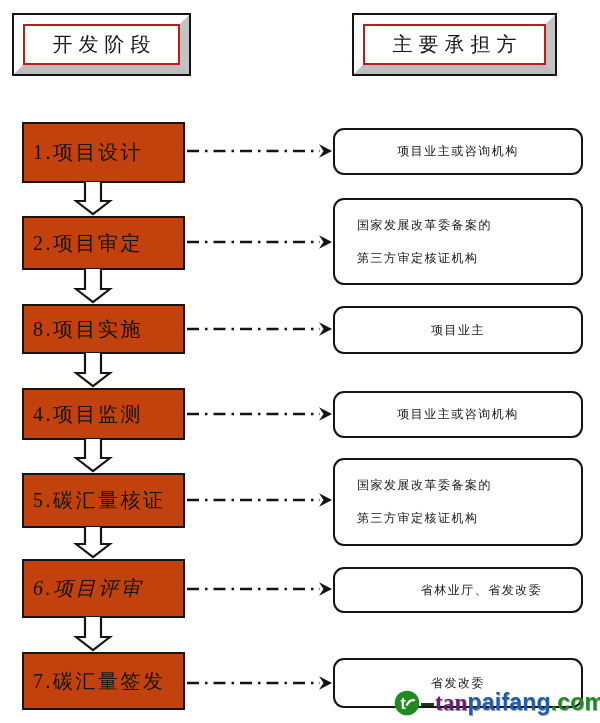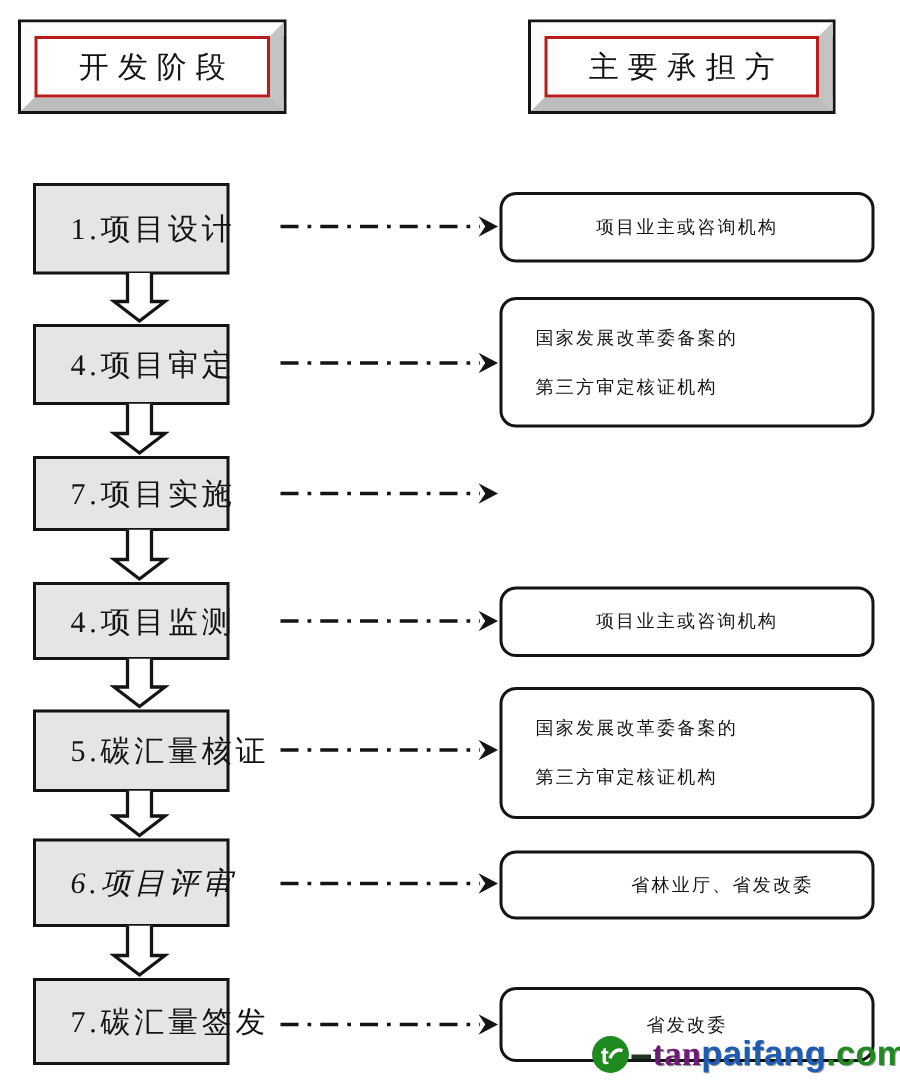--- a/index.html
+++ b/index.html
@@ -6,22 +6,22 @@
   #canvas{position:relative;width:600px;height:723px;background:#fff;overflow:hidden;
           font-family:"Liberation Serif","DejaVu Serif",serif;color:#141414;}
   
   .hdr{position:absolute;border:2px solid #141414;box-sizing:border-box;background:#fff;}
   .hdr-bevel{width:100%;height:100%;box-sizing:border-box;border-style:solid;border-width:9px;
              border-color:#fdfdfd #c3c3c3 #bdbdbd #fbfbfb;}
   .hdr-inner{width:100%;height:100%;box-sizing:border-box;border:2px solid #b91c1c;background:#fff;
              display:flex;align-items:center;justify-content:center;
              font-size:20px;letter-spacing:6px;text-indent:6px;white-space:nowrap;}
   
-  .stage-box{position:absolute;left:22px;width:131px;box-sizing:border-box;border:2px solid #141414;
-             background:#e5e5e5;display:flex;align-items:center;padding-left:23px;
+  .stage-box{position:absolute;left:22px;width:163px;box-sizing:border-box;border:2px solid #141414;
+             background:#c2410c;display:flex;align-items:center;padding-left:9px;
              font-size:20px;letter-spacing:2.5px;white-space:nowrap;}
   
   .party-box{position:absolute;left:333px;width:250px;box-sizing:border-box;border:2px solid #141414;
              border-radius:11px;background:#fff;display:flex;flex-direction:column;justify-content:center;
              font-size:12px;letter-spacing:1.5px;white-space:nowrap;}
   .party-box.single{align-items:center;text-align:center;}
   .party-box.multi{padding-left:22px;line-height:33px;}
   .dash-arrow,.block-arrow{position:absolute;}
   
   .watermark{position:absolute;left:394px;top:689px;display:flex;align-items:center;z-index:5;
@@ -64,40 +64,43 @@
       <line x1="1" y1="9" x2="134" y2="9" stroke="#141414" stroke-width="2.4" stroke-dasharray="12 6 2.5 6"></line>
       <path d="M146,9 L133,2.2 L137.5,9 L133,15.8 Z" fill="#141414"></path>
     </svg>
     <div class="party-box single" style="top: 128px; height: 47px;">
       <div>项目业主或咨询机构</div>
     </div>
     <svg width="40" height="34" class="block-arrow" style="left: 73px; top: 182px;">
       <path d="M12,0 V19 H3 L20,32 L37,19 H28 V0" fill="#ffffff" stroke="#141414" stroke-width="2.2" stroke-linejoin="miter"></path>
     </svg>
     <div class="stage-box" style="top: 216px; height: 54px;">
-      <span>4.项目审定</span>
+      <span>2.项目审定</span>
     </div>
     <svg width="147" height="18" class="dash-arrow" style="left: 186px; top: 233px;">
       <line x1="1" y1="9" x2="134" y2="9" stroke="#141414" stroke-width="2.4" stroke-dasharray="12 6 2.5 6"></line>
       <path d="M146,9 L133,2.2 L137.5,9 L133,15.8 Z" fill="#141414"></path>
     </svg>
     <div class="party-box multi" style="top: 198px; height: 87px;">
       <div>国家发展改革委备案的</div>
       <div>第三方审定核证机构</div>
     </div>
     <svg width="40" height="35" class="block-arrow" style="left: 73px; top: 269px;">
       <path d="M12,0 V20 H3 L20,33 L37,20 H28 V0" fill="#ffffff" stroke="#141414" stroke-width="2.2" stroke-linejoin="miter"></path>
     </svg>
     <div class="stage-box" style="top: 304px; height: 50px;">
-      <span>7.项目实施</span>
+      <span>8.项目实施</span>
     </div>
     <svg width="147" height="18" class="dash-arrow" style="left: 186px; top: 320px;">
       <line x1="1" y1="9" x2="134" y2="9" stroke="#141414" stroke-width="2.4" stroke-dasharray="12 6 2.5 6"></line>
       <path d="M146,9 L133,2.2 L137.5,9 L133,15.8 Z" fill="#141414"></path>
     </svg>
+    <div class="party-box single" style="top: 306px; height: 48px;">
+      <div>项目业主</div>
+    </div>
     <svg width="40" height="35" class="block-arrow" style="left: 73px; top: 353px;">
       <path d="M12,0 V20 H3 L20,33 L37,20 H28 V0" fill="#ffffff" stroke="#141414" stroke-width="2.2" stroke-linejoin="miter"></path>
     </svg>
     <div class="stage-box" style="top: 388px; height: 52px;">
       <span>4.项目监测</span>
     </div>
     <svg width="147" height="18" class="dash-arrow" style="left: 186px; top: 405px;">
       <line x1="1" y1="9" x2="134" y2="9" stroke="#141414" stroke-width="2.4" stroke-dasharray="12 6 2.5 6"></line>
       <path d="M146,9 L133,2.2 L137.5,9 L133,15.8 Z" fill="#141414"></path>
     </svg>

